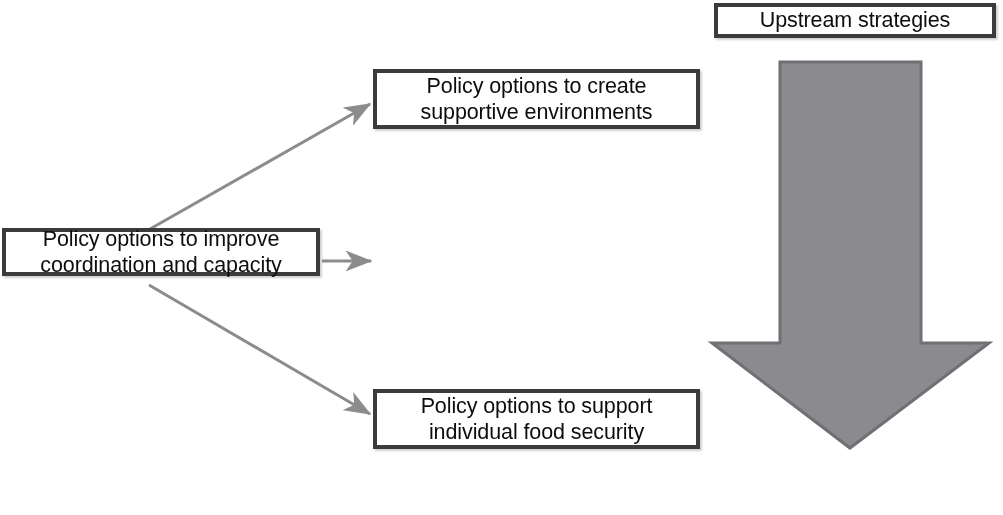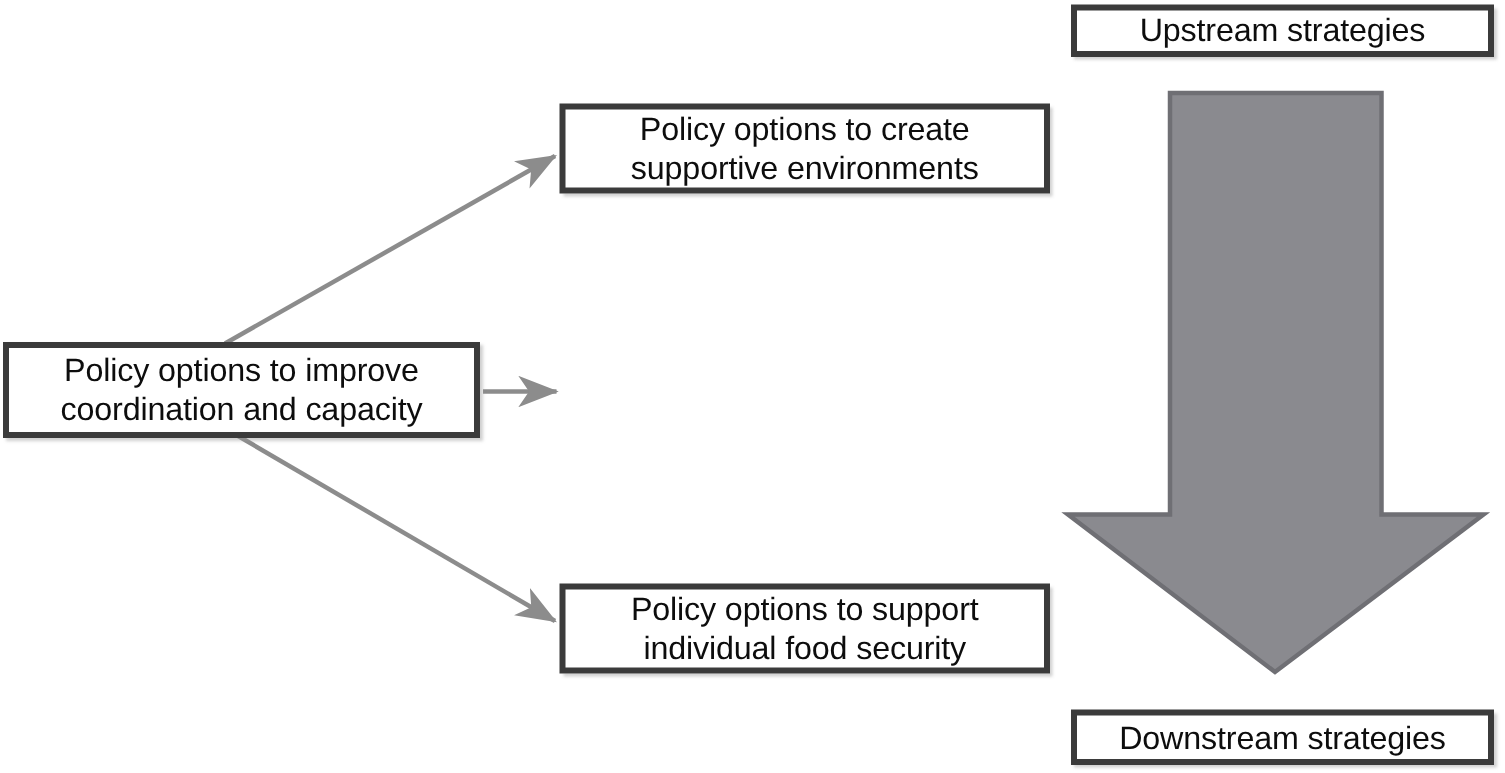--- a/index.html
+++ b/index.html
@@ -52,21 +52,21 @@
     justify-content: center;
   }
   .label-box .node-text {
     font-size: 21.5px;
     line-height: 1.2;
     color: #0d0d0d;
     letter-spacing: -0.1px;
   }
 
   
-  #box-coordination { left: 2px;   top: 228px; width: 318px; height: 64px; align-items: center; }
+  #box-coordination { left: 2px;   top: 228px; width: 318px; height: 48px; align-items: center; }
   #box-supportive   { left: 373px; top: 69px;  width: 327px; height: 60px; }
   #box-community    { left: 373px; top: 229px; width: 327px; height: 60px; }
   #box-individual   { left: 373px; top: 389px; width: 327px; height: 60px; align-items: center; }
 
   #label-upstream   { left: 714px; top: 3px;   width: 282px; height: 35px; }
   #label-downstream { left: 714px; top: 473px; width: 282px; height: 37px; }
 
   
   #connectors {
     position: absolute;
@@ -118,17 +118,14 @@
   </div>
 
   <div class="label-box" id="label-upstream">
     <span class="node-text">Upstream strategies</span>
   </div>
 
   <svg id="big-arrow-layer" viewBox="0 0 303 410" width="303" height="410" xmlns="http://www.w3.org/2000/svg">
     <polygon points="80,12 221,12 221,293 289,293 150,398 12,293 80,293" fill="#8a8a8f" stroke="#6f6f74" stroke-width="3" stroke-linejoin="miter"></polygon>
   </svg>
 
-  <div class="label-box" id="label-downstream">
-    <span class="node-text">Downstream strategies</span>
-  </div>
 
 </div>
 
 </body></html>

